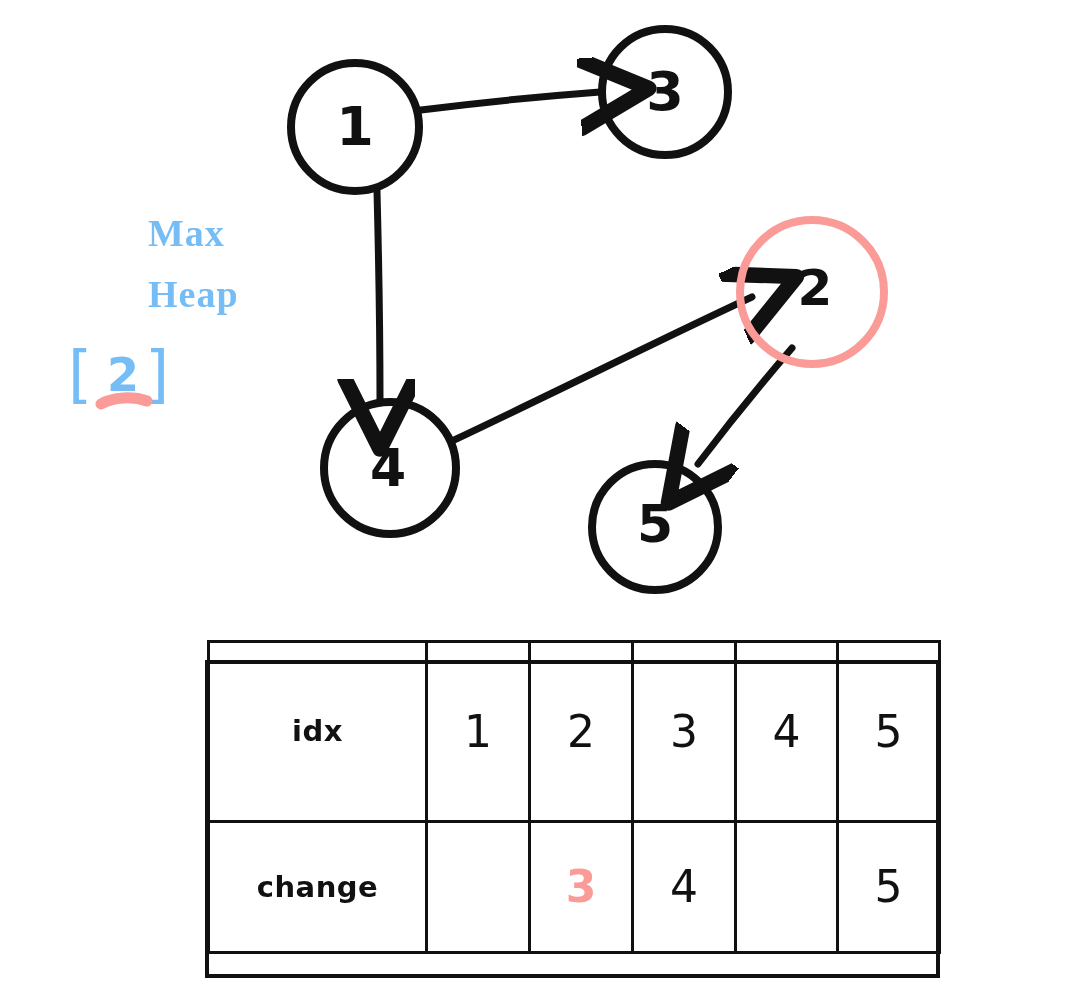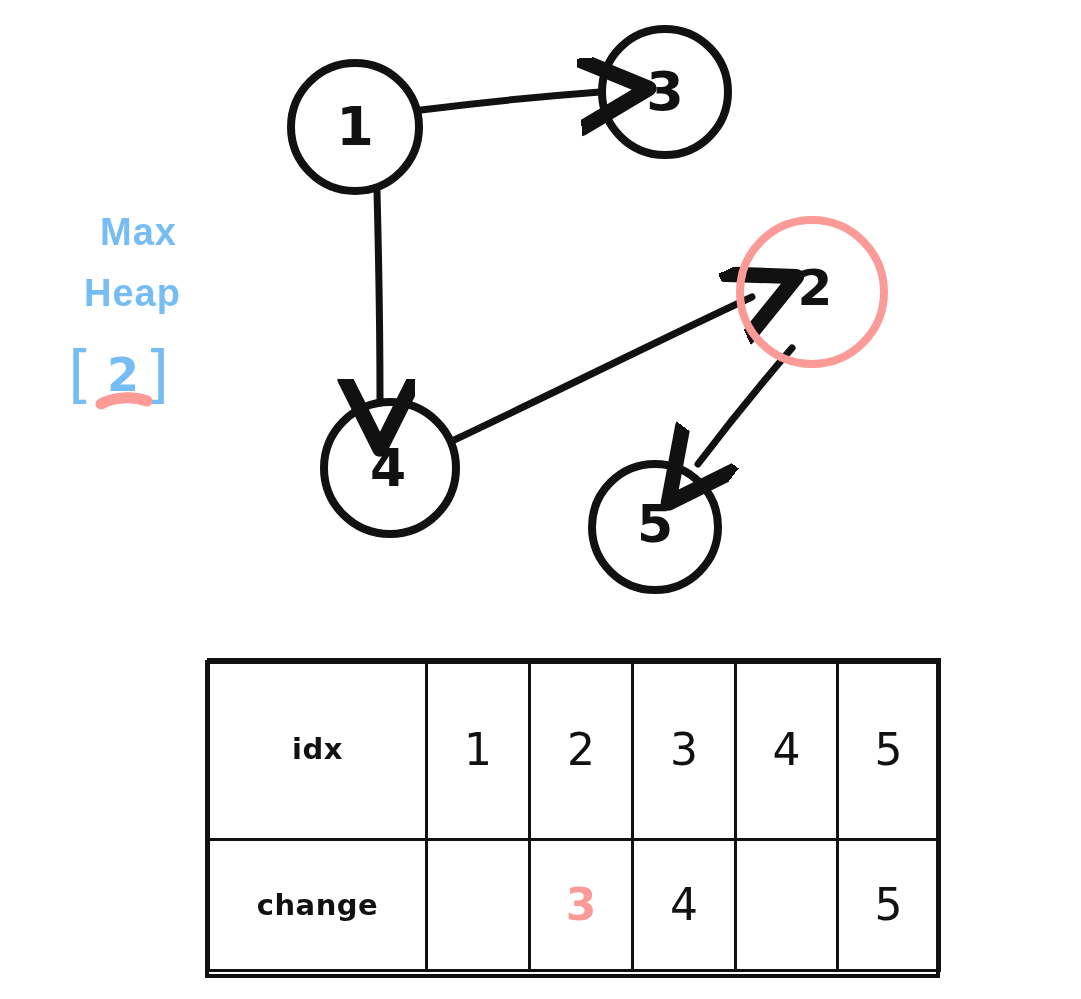--- a/index.html
+++ b/index.html
@@ -20,25 +20,26 @@
     text-align:center;
     line-height:1;
     transform:translate(-50%,-50%);
     user-select:none;
   }
 
   
   .annot{position:absolute;}
   .annot-word{
     position:absolute;
-    font-family:Liberation Sans, sans-serif;
+    font-family:Liberation Serif, serif;
     font-weight:600;
     letter-spacing:1px;
     white-space:nowrap;
     user-select:none;
+    margin-left:48px;
   }
   .heap-brackets{
     position:absolute;
     font-family:"DejaVu Sans",sans-serif;
     font-weight:500;
     white-space:nowrap;
     user-select:none;
   }
 
   
@@ -104,34 +105,34 @@
 
     <div class="node-label" style="left:355px;top:127px;font-size:54px;">1</div>
     <div class="node-label" style="left:665px;top:92px;font-size:54px;">3</div>
     <div class="node-label" style="left:815px;top:288px;font-size:50px;">2</div>
     <div class="node-label" style="left:388px;top:468px;font-size:52px;">4</div>
     <div class="node-label" style="left:655px;top:524px;font-size:52px;">5</div>
   </div>
 
   <div class="annot">
     <div class="annot-word" style="left:100px;top:211px;font-size:38px;color:#76BDF5;">Max</div>
-    <div class="annot-word" style="left:84px;top:272px;font-size:38px;color:#76BDF5;">Heap</div>
+    <div class="annot-word" style="left:100px;top:272px;font-size:38px;color:#76BDF5;">Heap</div>
 
     <div class="heap-brackets" style="left:68px;top:337px;font-size:62px;color:#76BDF5;">[</div>
     <div class="heap-brackets" style="left:107px;top:348px;font-size:46px;color:#76BDF5;font-weight:700;">2</div>
     <div class="heap-brackets" style="left:145px;top:337px;font-size:62px;color:#76BDF5;">]</div>
 
     <svg width="90" height="24" style="position:absolute;left:95px;top:390px;">
       <path d="M6,14 C18,7 38,6 52,11" fill="none" stroke="#FA9B97" stroke-width="11" stroke-linecap="round"></path>
     </svg>
   </div>
 
   <div class="tbl-outer" style="left:205px;top:660px;width:735px;height:318px;"></div>
 
-  <table class="tbl" style="left:207px;top:658px;width:731px;height:314px;">
+  <table class="tbl" style="left:207px;top:640px;width:731px;height:314px;">
     <colgroup>
       <col style="width:218px">
       <col style="width:103px">
       <col style="width:103px">
       <col style="width:103px">
       <col style="width:102px">
       <col style="width:102px">
     </colgroup>
     <tbody>
       <tr style="height:104px;">

